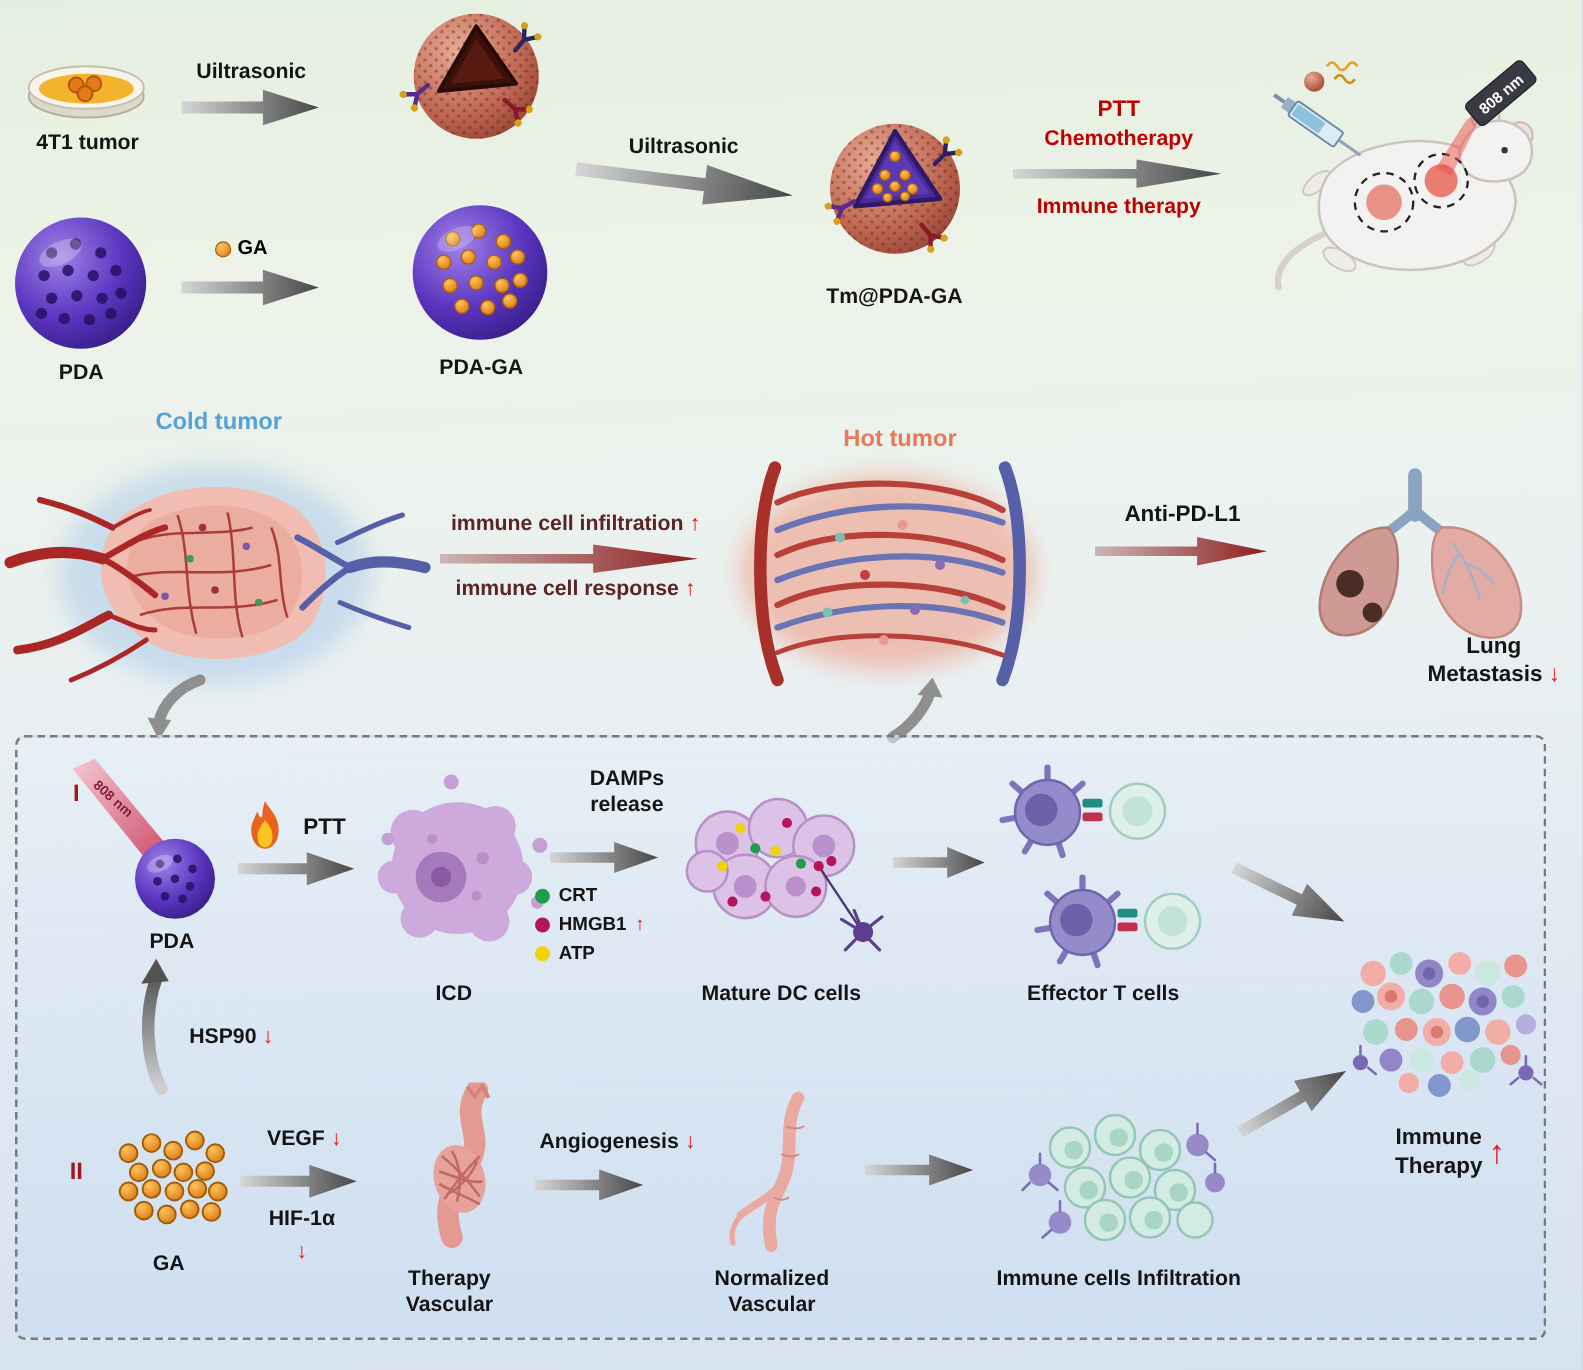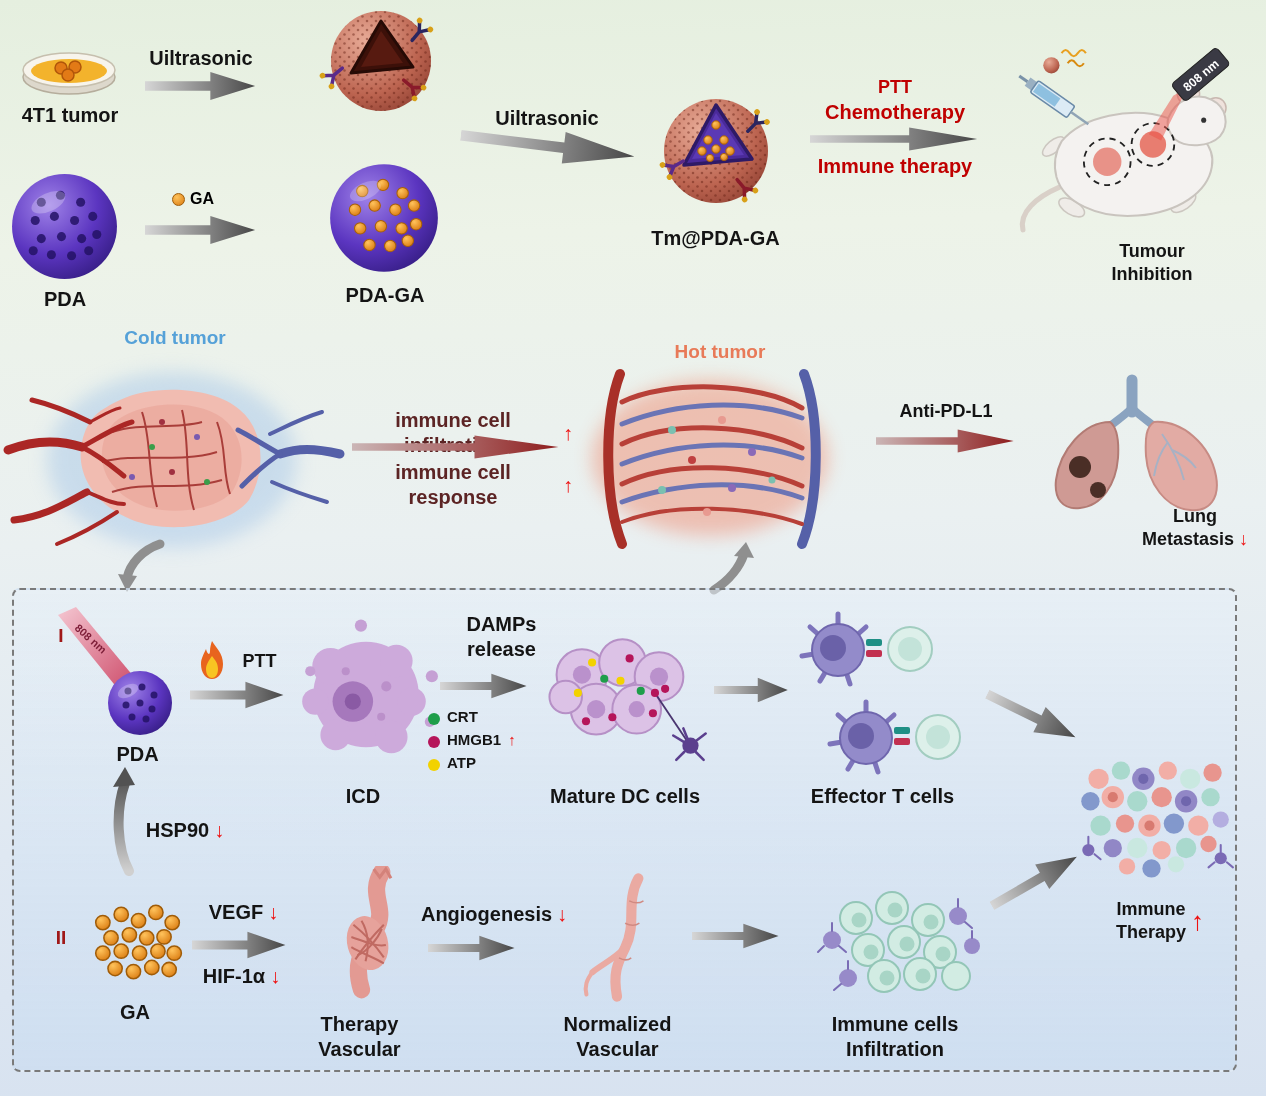--- a/index.html
+++ b/index.html
@@ -3,30 +3,30 @@
 <meta charset="utf-8">
 <style>
   * { box-sizing: border-box; }
   body { margin:0; background:#c9d4e0; }
   #page {
     position:relative; width:1266px; height:1096px; overflow:hidden;
     background: linear-gradient(178deg, #e5efdf 0%, #edf3e8 22%, #eaf0f1 48%, #dfe8f2 75%, #d7e2f0 100%);
     font-family:"Liberation Sans", sans-serif;
   }
   .abs { position:absolute; }
-  .lbl { position:absolute; font-weight:bold; color:#141414; font-size:20px; text-align:center; line-height:1.25; }
+  .lbl { position:absolute; font-weight:bold; color:#141414; font-size:17px; text-align:center; line-height:1.25; }
   .red { color:#c00000; }
   .up, .dn { color:#ee1111; font-weight:bold; }
   .big-arrow { font-size:26px; line-height:1; }
   .blue-t { color:#55a1d8; font-size:19px; }
   .hot-t  { color:#e87a58; font-size:19px; }
   .roman  { color:#a01818; font-size:19px; }
   .maroon { color:#5c2424; }
   .lblrow { display:flex; align-items:center; justify-content:center; gap:5px; }
-  .legend-row { display:flex; align-items:flex-end; gap:7px; margin-bottom:6px; font-weight:bold; font-size:15px; color:#141414; }
+  .legend-row { display:flex; align-items:center; gap:7px; margin-bottom:6px; font-weight:bold; font-size:15px; color:#141414; }
   .legend-dot { width:12px; height:12px; border-radius:50%; display:inline-block; }
   .ga-dot { width:13px; height:13px; border-radius:50%; display:inline-block;
             background: radial-gradient(circle at 35% 30%, #ffc35c, #d97a10); border:1px solid #a05c08; }
   #panel-box { position:absolute; left:12px; top:588px; width:1225px; height:484px;
     border:2px dashed #7a7a7a; border-radius:8px;
     background:linear-gradient(180deg, rgba(231,240,248,0.55), rgba(204,221,240,0.78)); }
   svg text { font-family:"Liberation Sans", sans-serif; font-weight:bold; }
 </style>
 </head>
 <body>
@@ -239,24 +239,20 @@
       <line x1="10" y1="53" x2="20" y2="53" stroke="#7a92a8" stroke-width="3"></line>
       <rect x="20" y="48" width="8" height="10" fill="#9ab0c2"></rect>
       <rect x="28" y="46" width="44" height="14" rx="2" fill="#dcebf5" stroke="#6a8aa8" stroke-width="1.5"></rect>
       <rect x="30" y="48" width="26" height="10" fill="#8ec0e0"></rect>
       <line x1="72" y1="53" x2="93" y2="53" stroke="#90a4b5" stroke-width="2.5"></line>
     </g>
     <path d="M60,8 q4,-6 8,0 t8,0 t8,0" stroke="#e8a020" stroke-width="2" fill="none"></path>
     <path d="M66,18 q4,-6 8,0 t8,0" stroke="#d88a10" stroke-width="2" fill="none"></path>
     <circle cx="50" cy="20" r="8" fill="url(#rgMem)"></circle>
   </svg>
-  <div class="lbl" style="left:1072px; top:240px; width:160px; font-size:18px;">
-    <div>Tumour</div>
-    <div>Inhibition</div>
-  </div>
 
   <div class="lbl blue-t" style="left:95px; top:326px; width:160px;">Cold tumor</div>
 
   <svg class="abs" style="left:2px; top:352px; width:345px; height:218px;" viewBox="0 0 345 218">
     <ellipse cx="170" cy="108" rx="125" ry="88" fill="#a8c8e8" opacity="0.5" filter="url(#fBlur)"></ellipse>
     <path d="M118,48 C150,32 212,34 238,58 C262,78 265,118 247,148 C226,175 164,183 128,167 C93,152 73,122 80,90 C86,64 98,58 118,48 Z" fill="#f1bcb1"></path>
     <path d="M130,60 C160,48 205,50 225,70 C243,88 244,118 230,140 C212,160 160,165 132,150 C105,136 95,112 102,88 C107,72 116,66 130,60 Z" fill="#eba99e" opacity="0.8"></path>
     <g stroke="#9e2a28" stroke-width="2" fill="none" opacity="0.85">
       <path d="M110,80 C140,70 170,78 200,70"></path>
       <path d="M100,110 C135,100 175,112 215,100"></path>
@@ -590,21 +586,21 @@
   </svg>
   <div class="lbl" style="left:100px; top:1000px; width:70px;">GA</div>
 
   <div class="lbl lblrow" style="left:196px; top:900px; width:95px;">
     <span>VEGF</span>
     <span class="dn">↓</span>
   </div>
   <svg class="abs" style="left:192px; top:930px; width:95px; height:30px;" viewBox="0 0 120 34" preserveAspectRatio="none">
       <use href="#symArrowG"></use>
     </svg>
-  <div class="lbl lblrow" style="left:194px; top:964px; width:95px;">
+  <div class="lbl lblrow" style="left:194px; top:964px; width:95px;flex-direction:column;">
     <span>HIF-1α</span>
     <span class="dn">↓</span>
   </div>
 
   <svg class="abs" style="left:302px; top:866px; width:118px; height:142px;" viewBox="0 0 115 140">
     <path d="M78,6 C64,28 84,42 72,62 C58,86 50,96 58,122" stroke="#e39a93" stroke-width="17" fill="none" stroke-linecap="round"></path>
     <path d="M70,3 l6,8 l6,-8 l5,9" stroke="#d4827a" stroke-width="3" fill="none"></path>
     <ellipse cx="64" cy="76" rx="20" ry="27" transform="rotate(-15 64 76)" fill="#e6a29b"></ellipse>
     <g stroke="#c06a62" stroke-width="2" fill="none">
       <path d="M50,58 C60,66 70,76 80,90"></path>

